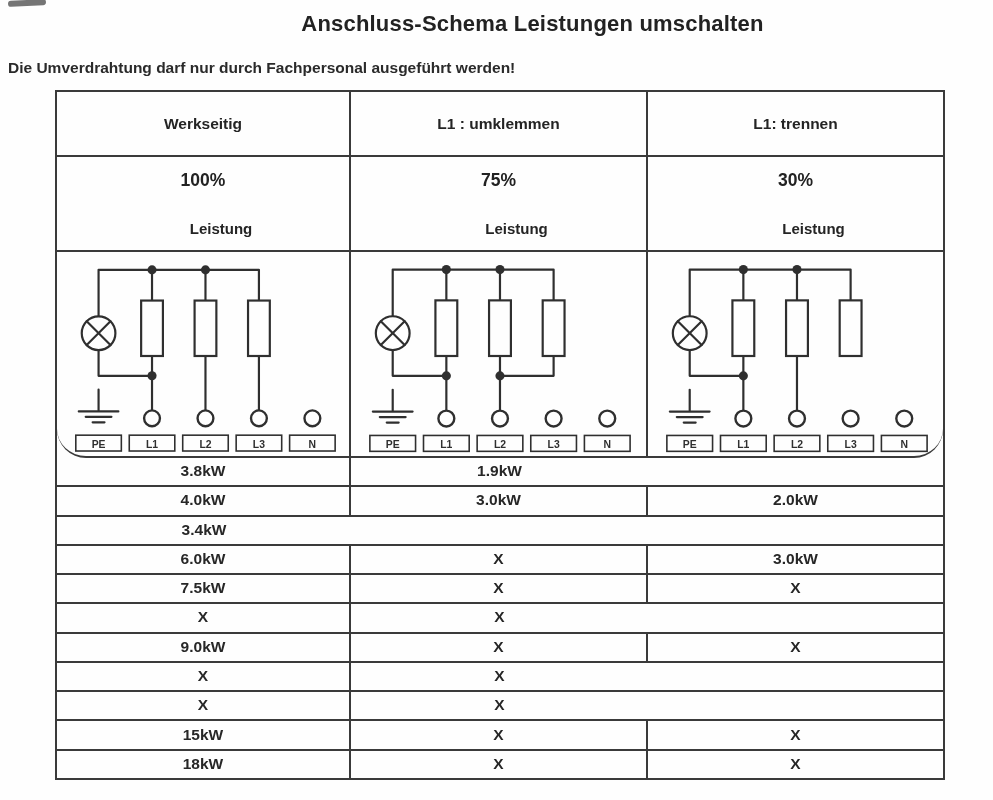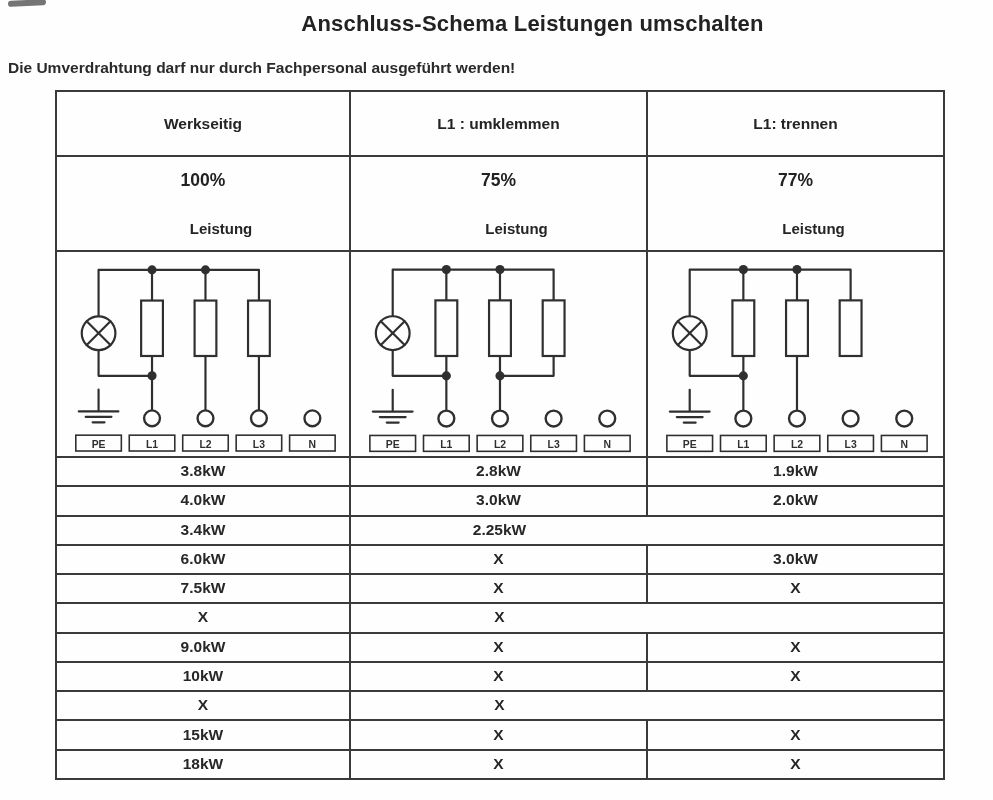--- a/index.html
+++ b/index.html
@@ -46,21 +46,21 @@
     display:flex;align-items:center;justify-content:center;
     overflow:hidden;
   }
   .cell:last-child{border-right:none;}
   .hdr-row{height:65px;}
   .hdr-cell{font-size:15.5px;font-weight:700;color:#242424;}
   .pct-row{height:95px;}
   .pct-cell{flex-direction:column;gap:29px;}
   .pct-value{font-size:17.5px;font-weight:800;color:#222;}
   .pct-label{font-size:15px;font-weight:700;color:#242424;margin-left:36px;}
-  .diag-row{height:206px;}
+  .diag-row{height:206px;border-radius:29px;}
   .diag-cell{align-items:flex-start;justify-content:flex-start;}
   .diag-cell svg{display:block;}
   .data-rows{flex:1;display:flex;flex-direction:column;}
   .data-row{flex:1;}
   .data-cell{font-size:15.5px;font-weight:700;color:#272727;padding-bottom:1px;}
 </style>
 </head>
 <body>
 
 <div class="scan-smudge"></div>
@@ -79,21 +79,21 @@
   <div class="trow pct-row">
     <div class="cell pct-cell">
       <div class="pct-value">100%</div>
       <div class="pct-label">Leistung</div>
     </div>
     <div class="cell pct-cell">
       <div class="pct-value">75%</div>
       <div class="pct-label">Leistung</div>
     </div>
     <div class="cell pct-cell">
-      <div class="pct-value">77%</div>
+      <div class="pct-value">30%</div>
       <div class="pct-label">Leistung</div>
     </div>
   </div>
 
   <div class="trow diag-row">
     <div class="cell diag-cell">
         <svg viewBox="0 0 295 206" width="293" height="206">
           <path d="M42 64 V17 H204 V48" stroke="#2f2f2f" stroke-width="2.2" fill="none" stroke-linecap="round" stroke-linejoin="round"></path>
           <path d="M96 17 V48" stroke="#2f2f2f" stroke-width="2.2" fill="none" stroke-linecap="round" stroke-linejoin="round"></path>
           <path d="M150 17 V48" stroke="#2f2f2f" stroke-width="2.2" fill="none" stroke-linecap="round" stroke-linejoin="round"></path>
@@ -204,31 +204,29 @@
           <text x="204" y="196.5" text-anchor="middle" font-size="10.5" font-weight="bold" fill="#2f2f2f" font-family="&quot;Liberation Sans&quot;, sans-serif">L3</text>
           <rect x="235" y="184" width="46" height="16" fill="#fefefe" stroke="#2f2f2f" stroke-width="1.6"></rect>
           <text x="258" y="196.5" text-anchor="middle" font-size="10.5" font-weight="bold" fill="#2f2f2f" font-family="&quot;Liberation Sans&quot;, sans-serif">N</text>
         </svg>
       </div>
   </div>
 
   <div class="data-rows">
       <div class="trow data-row">
         <div class="cell data-cell">3.8kW</div>
-        <div class="cell data-cell">2.8kW</div>
         <div class="cell data-cell">1.9kW</div>
       </div>
       <div class="trow data-row">
         <div class="cell data-cell">4.0kW</div>
         <div class="cell data-cell">3.0kW</div>
         <div class="cell data-cell">2.0kW</div>
       </div>
       <div class="trow data-row">
         <div class="cell data-cell">3.4kW</div>
-        <div class="cell data-cell">2.25kW</div>
       </div>
       <div class="trow data-row">
         <div class="cell data-cell">6.0kW</div>
         <div class="cell data-cell">X</div>
         <div class="cell data-cell">3.0kW</div>
       </div>
       <div class="trow data-row">
         <div class="cell data-cell">7.5kW</div>
         <div class="cell data-cell">X</div>
         <div class="cell data-cell">X</div>
@@ -236,21 +234,20 @@
       <div class="trow data-row">
         <div class="cell data-cell">X</div>
         <div class="cell data-cell">X</div>
       </div>
       <div class="trow data-row">
         <div class="cell data-cell">9.0kW</div>
         <div class="cell data-cell">X</div>
         <div class="cell data-cell">X</div>
       </div>
       <div class="trow data-row">
-        <div class="cell data-cell">10kW</div>
         <div class="cell data-cell">X</div>
         <div class="cell data-cell">X</div>
       </div>
       <div class="trow data-row">
         <div class="cell data-cell">X</div>
         <div class="cell data-cell">X</div>
       </div>
       <div class="trow data-row">
         <div class="cell data-cell">15kW</div>
         <div class="cell data-cell">X</div>

